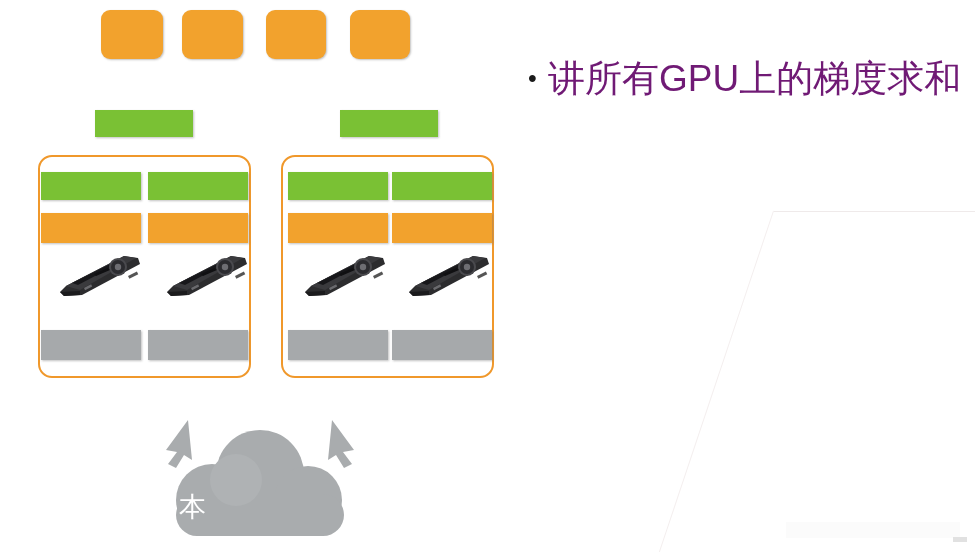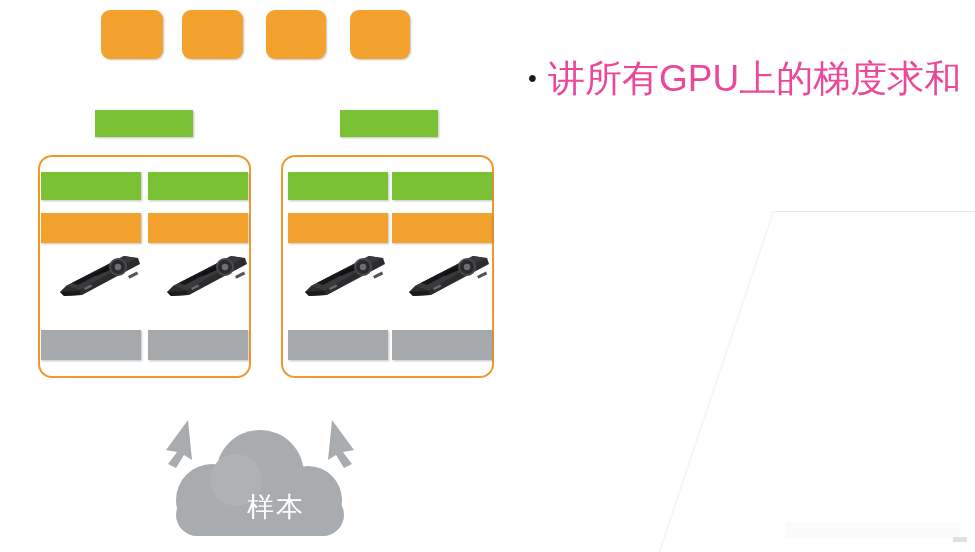--- a/index.html
+++ b/index.html
@@ -90,24 +90,24 @@
   #cloud-wrap {
     position: absolute;
     left: 150px;
     top: 408px;
     width: 220px;
     height: 144px;
   }
   #cloud-wrap svg { display: block; width: 100%; height: 100%; }
   #cloud-label {
     position: absolute;
-    left: 16px;
+    left: 0;
     top: 84px;
     width: 220px;
-    text-align: center;
+    text-align: left;
     color: #ffffff;
     font-size: 27px;
     line-height: 30px;
     letter-spacing: 2px;
     font-family: "Liberation Sans", sans-serif;
   }
 
   
   #bullet-block {
     position: absolute;
@@ -122,21 +122,21 @@
   #bullet-dot {
     flex: 0 0 auto;
     width: 20px;
     color: #1a1a1a;
     font-size: 25px;
     line-height: 52px;
     text-align: left;
   }
   #bullet-text {
     flex: 1 1 auto;
-    color: #ec4899;
+    color: #701a75;
     font-size: 37px;
     line-height: 53px;
     letter-spacing: 0px;
     font-family: "Liberation Sans", sans-serif;
   }
 </style>
 </head>
 <body>
 
 <div id="slide">

